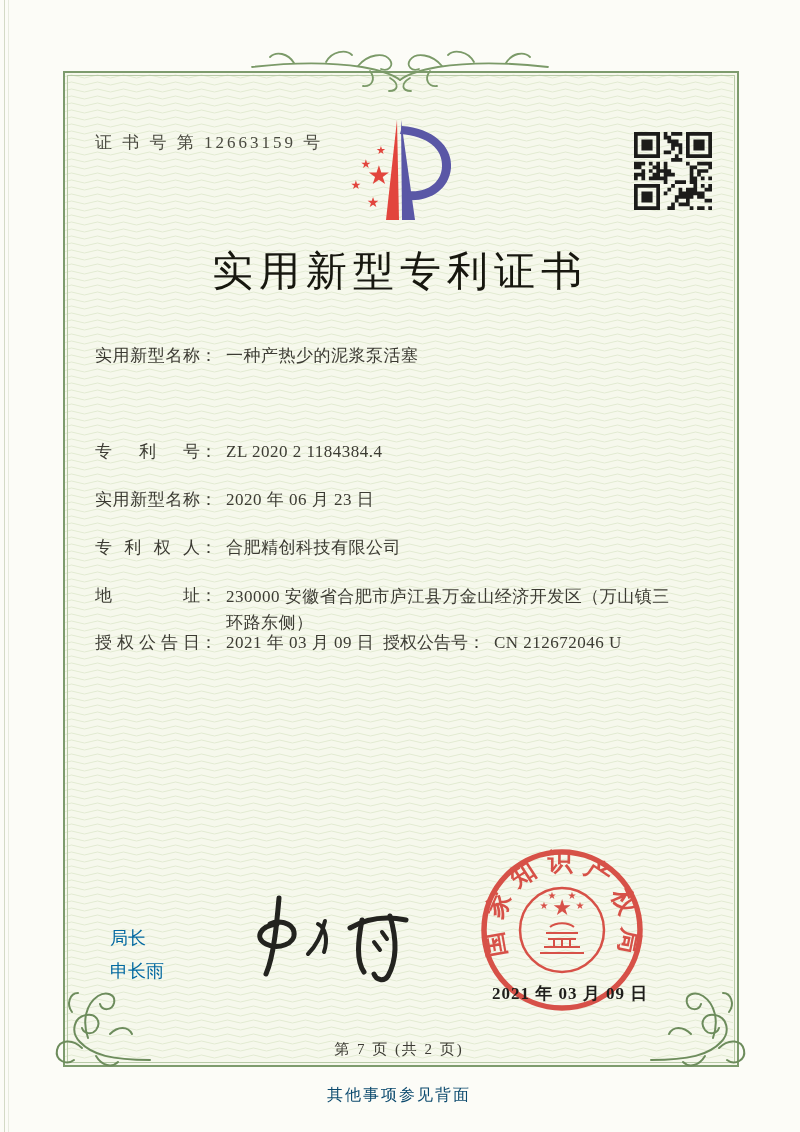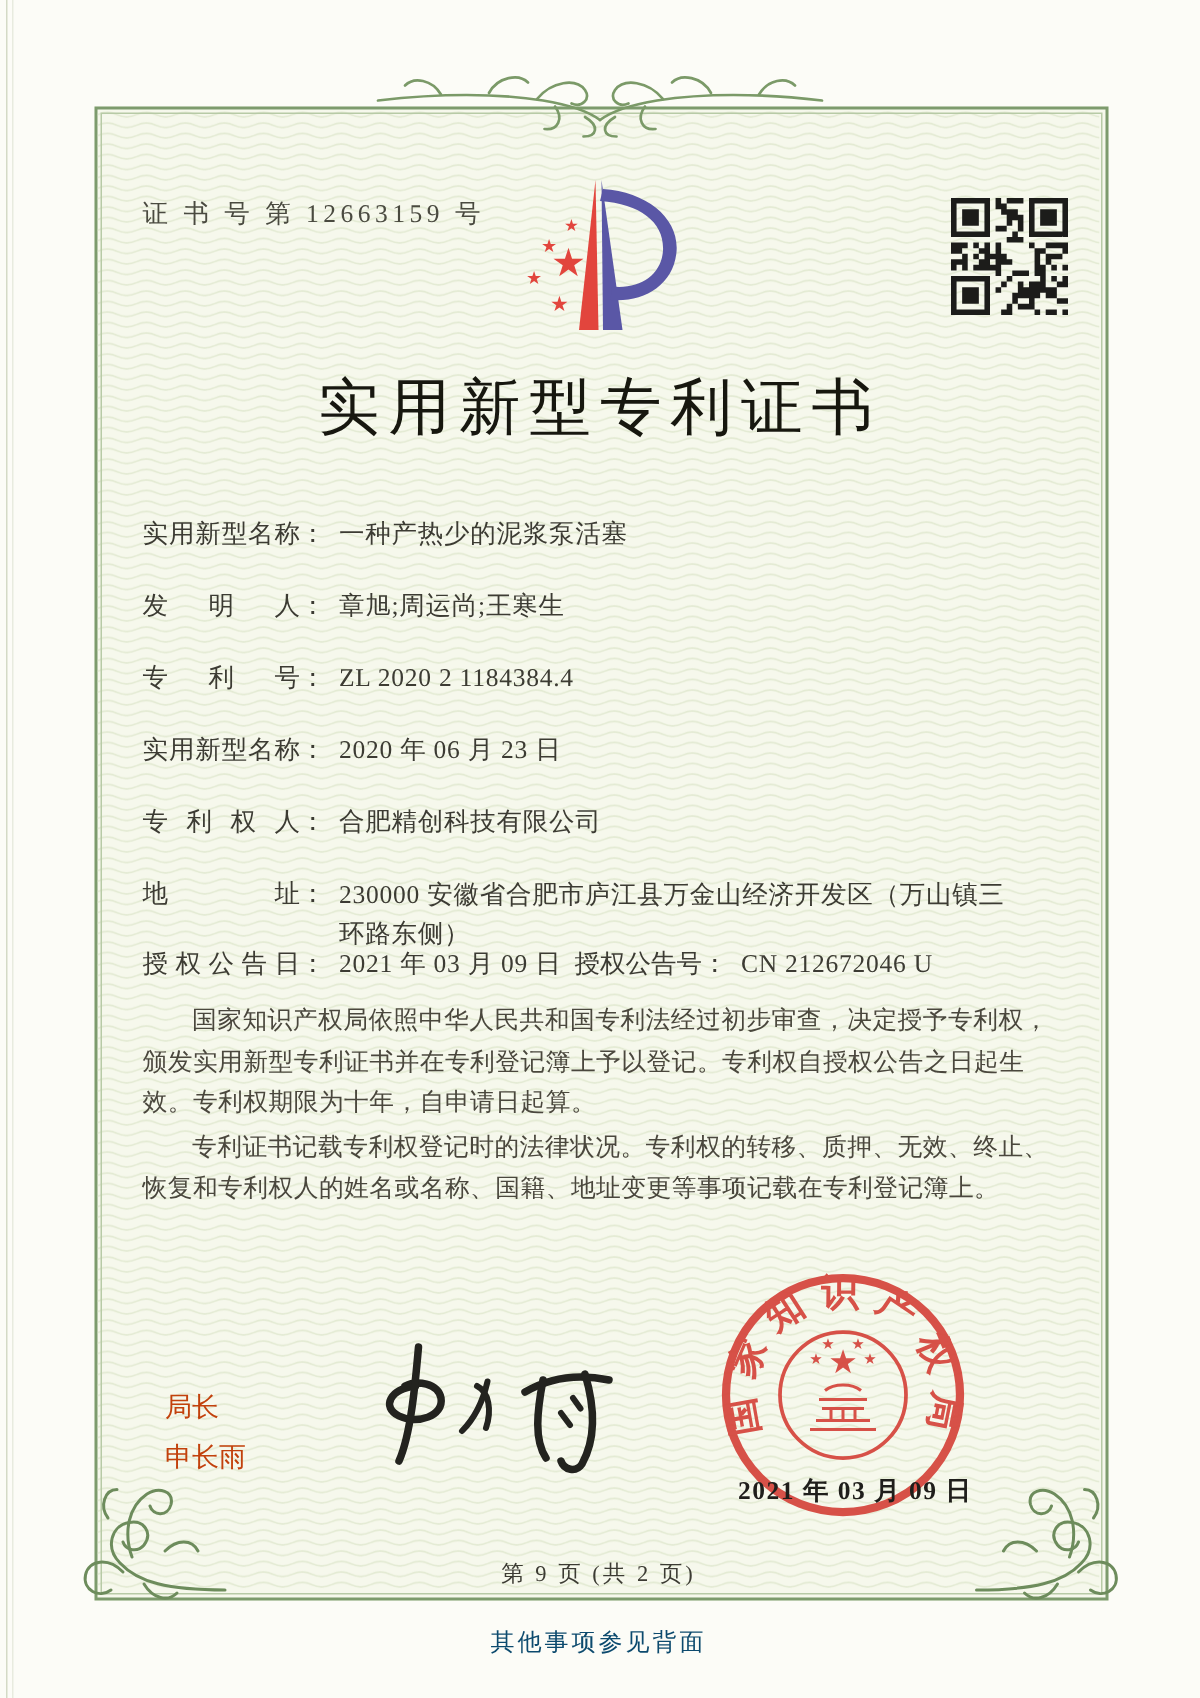--- a/index.html
+++ b/index.html
@@ -28,21 +28,21 @@
   .label{display:inline-block;width:105px;text-align:justify;text-align-last:justify;vertical-align:top;}
   .colon{display:inline-block;margin-right:9px;}
   .value{letter-spacing:.5px;}
   .r6 .value{display:inline-block;width:452px;vertical-align:top;line-height:26px;white-space:normal;}
   .pair2{position:absolute;left:288px;top:0;}
 
   .paras{position:absolute;left:95px;top:666px;width:614px;}
   .paras p{margin:0 0 2px 0;font-size:16.5px;line-height:27.5px;letter-spacing:.3px;
            text-indent:2em;color:#4a473d;}
 
-  .signer{position:absolute;left:110px;top:922px;font-size:18px;line-height:33px;color:#c2410c;}
+  .signer{position:absolute;left:110px;top:922px;font-size:18px;line-height:33px;color:#0369a1;}
   .signature{position:absolute;left:222px;top:886px;z-index:2;}
 
   .seal{position:absolute;left:470px;top:843px;z-index:3;opacity:.93;}
   .seal-date{position:absolute;left:492px;top:982px;z-index:4;font-size:17px;font-weight:600;
              letter-spacing:1px;color:#1f1e1b;white-space:nowrap;}
 
   .page-num{position:absolute;left:63px;width:672px;top:1040px;text-align:center;
             font-size:15px;color:#3c3b33;letter-spacing:2px;}
   .back-note{position:absolute;left:63px;width:672px;top:1085px;text-align:center;
              font-size:16px;color:#0c4a6e;letter-spacing:2px;}
@@ -130,46 +130,39 @@
 
   <svg class="qr" id="qr-svg" width="78" height="78" viewBox="0 0 78 78">
       <path d="M0.00 0.00h3.71v3.71h-3.71zM3.71 0.00h3.71v3.71h-3.71zM7.43 0.00h3.71v3.71h-3.71zM11.14 0.00h3.71v3.71h-3.71zM14.86 0.00h3.71v3.71h-3.71zM18.57 0.00h3.71v3.71h-3.71zM22.29 0.00h3.71v3.71h-3.71zM29.71 0.00h3.71v3.71h-3.71zM37.14 0.00h3.71v3.71h-3.71zM40.86 0.00h3.71v3.71h-3.71zM44.57 0.00h3.71v3.71h-3.71zM52.00 0.00h3.71v3.71h-3.71zM55.71 0.00h3.71v3.71h-3.71zM59.43 0.00h3.71v3.71h-3.71zM63.14 0.00h3.71v3.71h-3.71zM66.86 0.00h3.71v3.71h-3.71zM70.57 0.00h3.71v3.71h-3.71zM74.29 0.00h3.71v3.71h-3.71zM0.00 3.71h3.71v3.71h-3.71zM22.29 3.71h3.71v3.71h-3.71zM29.71 3.71h3.71v3.71h-3.71zM33.43 3.71h3.71v3.71h-3.71zM52.00 3.71h3.71v3.71h-3.71zM74.29 3.71h3.71v3.71h-3.71zM0.00 7.43h3.71v3.71h-3.71zM7.43 7.43h3.71v3.71h-3.71zM11.14 7.43h3.71v3.71h-3.71zM14.86 7.43h3.71v3.71h-3.71zM22.29 7.43h3.71v3.71h-3.71zM33.43 7.43h3.71v3.71h-3.71zM37.14 7.43h3.71v3.71h-3.71zM40.86 7.43h3.71v3.71h-3.71zM52.00 7.43h3.71v3.71h-3.71zM59.43 7.43h3.71v3.71h-3.71zM63.14 7.43h3.71v3.71h-3.71zM66.86 7.43h3.71v3.71h-3.71zM74.29 7.43h3.71v3.71h-3.71zM0.00 11.14h3.71v3.71h-3.71zM7.43 11.14h3.71v3.71h-3.71zM11.14 11.14h3.71v3.71h-3.71zM14.86 11.14h3.71v3.71h-3.71zM22.29 11.14h3.71v3.71h-3.71zM37.14 11.14h3.71v3.71h-3.71zM40.86 11.14h3.71v3.71h-3.71zM44.57 11.14h3.71v3.71h-3.71zM52.00 11.14h3.71v3.71h-3.71zM59.43 11.14h3.71v3.71h-3.71zM63.14 11.14h3.71v3.71h-3.71zM66.86 11.14h3.71v3.71h-3.71zM74.29 11.14h3.71v3.71h-3.71zM0.00 14.86h3.71v3.71h-3.71zM7.43 14.86h3.71v3.71h-3.71zM11.14 14.86h3.71v3.71h-3.71zM14.86 14.86h3.71v3.71h-3.71zM22.29 14.86h3.71v3.71h-3.71zM37.14 14.86h3.71v3.71h-3.71zM44.57 14.86h3.71v3.71h-3.71zM52.00 14.86h3.71v3.71h-3.71zM59.43 14.86h3.71v3.71h-3.71zM63.14 14.86h3.71v3.71h-3.71zM66.86 14.86h3.71v3.71h-3.71zM74.29 14.86h3.71v3.71h-3.71zM0.00 18.57h3.71v3.71h-3.71zM22.29 18.57h3.71v3.71h-3.71zM29.71 18.57h3.71v3.71h-3.71zM33.43 18.57h3.71v3.71h-3.71zM44.57 18.57h3.71v3.71h-3.71zM52.00 18.57h3.71v3.71h-3.71zM74.29 18.57h3.71v3.71h-3.71zM0.00 22.29h3.71v3.71h-3.71zM3.71 22.29h3.71v3.71h-3.71zM7.43 22.29h3.71v3.71h-3.71zM11.14 22.29h3.71v3.71h-3.71zM14.86 22.29h3.71v3.71h-3.71zM18.57 22.29h3.71v3.71h-3.71zM22.29 22.29h3.71v3.71h-3.71zM40.86 22.29h3.71v3.71h-3.71zM52.00 22.29h3.71v3.71h-3.71zM55.71 22.29h3.71v3.71h-3.71zM59.43 22.29h3.71v3.71h-3.71zM63.14 22.29h3.71v3.71h-3.71zM66.86 22.29h3.71v3.71h-3.71zM70.57 22.29h3.71v3.71h-3.71zM74.29 22.29h3.71v3.71h-3.71zM37.14 26.00h3.71v3.71h-3.71zM40.86 26.00h3.71v3.71h-3.71zM44.57 26.00h3.71v3.71h-3.71zM0.00 29.71h3.71v3.71h-3.71zM3.71 29.71h3.71v3.71h-3.71zM7.43 29.71h3.71v3.71h-3.71zM14.86 29.71h3.71v3.71h-3.71zM22.29 29.71h3.71v3.71h-3.71zM29.71 29.71h3.71v3.71h-3.71zM52.00 29.71h3.71v3.71h-3.71zM63.14 29.71h3.71v3.71h-3.71zM66.86 29.71h3.71v3.71h-3.71zM70.57 29.71h3.71v3.71h-3.71zM74.29 29.71h3.71v3.71h-3.71zM0.00 33.43h3.71v3.71h-3.71zM3.71 33.43h3.71v3.71h-3.71zM18.57 33.43h3.71v3.71h-3.71zM22.29 33.43h3.71v3.71h-3.71zM29.71 33.43h3.71v3.71h-3.71zM55.71 33.43h3.71v3.71h-3.71zM59.43 33.43h3.71v3.71h-3.71zM74.29 33.43h3.71v3.71h-3.71zM7.43 37.14h3.71v3.71h-3.71zM14.86 37.14h3.71v3.71h-3.71zM22.29 37.14h3.71v3.71h-3.71zM26.00 37.14h3.71v3.71h-3.71zM29.71 37.14h3.71v3.71h-3.71zM33.43 37.14h3.71v3.71h-3.71zM55.71 37.14h3.71v3.71h-3.71zM63.14 37.14h3.71v3.71h-3.71zM66.86 37.14h3.71v3.71h-3.71zM70.57 37.14h3.71v3.71h-3.71zM0.00 40.86h3.71v3.71h-3.71zM3.71 40.86h3.71v3.71h-3.71zM7.43 40.86h3.71v3.71h-3.71zM18.57 40.86h3.71v3.71h-3.71zM22.29 40.86h3.71v3.71h-3.71zM29.71 40.86h3.71v3.71h-3.71zM33.43 40.86h3.71v3.71h-3.71zM37.14 40.86h3.71v3.71h-3.71zM55.71 40.86h3.71v3.71h-3.71zM63.14 40.86h3.71v3.71h-3.71zM0.00 44.57h3.71v3.71h-3.71zM7.43 44.57h3.71v3.71h-3.71zM14.86 44.57h3.71v3.71h-3.71zM18.57 44.57h3.71v3.71h-3.71zM22.29 44.57h3.71v3.71h-3.71zM26.00 44.57h3.71v3.71h-3.71zM29.71 44.57h3.71v3.71h-3.71zM55.71 44.57h3.71v3.71h-3.71zM59.43 44.57h3.71v3.71h-3.71zM66.86 44.57h3.71v3.71h-3.71zM74.29 44.57h3.71v3.71h-3.71zM29.71 48.29h3.71v3.71h-3.71zM40.86 48.29h3.71v3.71h-3.71zM44.57 48.29h3.71v3.71h-3.71zM48.29 48.29h3.71v3.71h-3.71zM55.71 48.29h3.71v3.71h-3.71zM59.43 48.29h3.71v3.71h-3.71zM0.00 52.00h3.71v3.71h-3.71zM3.71 52.00h3.71v3.71h-3.71zM7.43 52.00h3.71v3.71h-3.71zM11.14 52.00h3.71v3.71h-3.71zM14.86 52.00h3.71v3.71h-3.71zM18.57 52.00h3.71v3.71h-3.71zM22.29 52.00h3.71v3.71h-3.71zM37.14 52.00h3.71v3.71h-3.71zM59.43 52.00h3.71v3.71h-3.71zM66.86 52.00h3.71v3.71h-3.71zM74.29 52.00h3.71v3.71h-3.71zM0.00 55.71h3.71v3.71h-3.71zM22.29 55.71h3.71v3.71h-3.71zM33.43 55.71h3.71v3.71h-3.71zM44.57 55.71h3.71v3.71h-3.71zM52.00 55.71h3.71v3.71h-3.71zM55.71 55.71h3.71v3.71h-3.71zM59.43 55.71h3.71v3.71h-3.71zM70.57 55.71h3.71v3.71h-3.71zM74.29 55.71h3.71v3.71h-3.71zM0.00 59.43h3.71v3.71h-3.71zM7.43 59.43h3.71v3.71h-3.71zM11.14 59.43h3.71v3.71h-3.71zM14.86 59.43h3.71v3.71h-3.71zM22.29 59.43h3.71v3.71h-3.71zM29.71 59.43h3.71v3.71h-3.71zM44.57 59.43h3.71v3.71h-3.71zM48.29 59.43h3.71v3.71h-3.71zM52.00 59.43h3.71v3.71h-3.71zM55.71 59.43h3.71v3.71h-3.71zM59.43 59.43h3.71v3.71h-3.71zM63.14 59.43h3.71v3.71h-3.71zM66.86 59.43h3.71v3.71h-3.71zM0.00 63.14h3.71v3.71h-3.71zM7.43 63.14h3.71v3.71h-3.71zM11.14 63.14h3.71v3.71h-3.71zM14.86 63.14h3.71v3.71h-3.71zM22.29 63.14h3.71v3.71h-3.71zM40.86 63.14h3.71v3.71h-3.71zM44.57 63.14h3.71v3.71h-3.71zM48.29 63.14h3.71v3.71h-3.71zM52.00 63.14h3.71v3.71h-3.71zM55.71 63.14h3.71v3.71h-3.71zM63.14 63.14h3.71v3.71h-3.71zM66.86 63.14h3.71v3.71h-3.71zM0.00 66.86h3.71v3.71h-3.71zM7.43 66.86h3.71v3.71h-3.71zM11.14 66.86h3.71v3.71h-3.71zM14.86 66.86h3.71v3.71h-3.71zM22.29 66.86h3.71v3.71h-3.71zM40.86 66.86h3.71v3.71h-3.71zM52.00 66.86h3.71v3.71h-3.71zM70.57 66.86h3.71v3.71h-3.71zM74.29 66.86h3.71v3.71h-3.71zM0.00 70.57h3.71v3.71h-3.71zM22.29 70.57h3.71v3.71h-3.71zM37.14 70.57h3.71v3.71h-3.71zM44.57 70.57h3.71v3.71h-3.71zM48.29 70.57h3.71v3.71h-3.71zM52.00 70.57h3.71v3.71h-3.71zM0.00 74.29h3.71v3.71h-3.71zM3.71 74.29h3.71v3.71h-3.71zM7.43 74.29h3.71v3.71h-3.71zM11.14 74.29h3.71v3.71h-3.71zM14.86 74.29h3.71v3.71h-3.71zM18.57 74.29h3.71v3.71h-3.71zM22.29 74.29h3.71v3.71h-3.71zM33.43 74.29h3.71v3.71h-3.71zM37.14 74.29h3.71v3.71h-3.71zM55.71 74.29h3.71v3.71h-3.71zM63.14 74.29h3.71v3.71h-3.71zM66.86 74.29h3.71v3.71h-3.71zM74.29 74.29h3.71v3.71h-3.71z" fill="#1c1c1a"></path>
     </svg>
 
   <div class="title">实用新型专利证书</div>
 
   <div class="row r1">
     <span class="label">实用新型名称</span><span class="colon">：</span><span class="value">一种产热少的泥浆泵活塞</span>
   </div>
-  <div class="row r2">
-    <span class="label">发　明　人</span><span class="colon">：</span><span class="value">章旭;周运尚;王寒生</span>
-  </div>
   <div class="row r3">
     <span class="label">专　利　号</span><span class="colon">：</span><span class="value">ZL 2020 2 1184384.4</span>
   </div>
   <div class="row r4">
     <span class="label">实用新型名称</span><span class="colon">：</span><span class="value">2020 年 06 月 23 日</span>
   </div>
   <div class="row r5">
     <span class="label">专 利 权 人</span><span class="colon">：</span><span class="value">合肥精创科技有限公司</span>
   </div>
   <div class="row r6">
     <span class="label">地　　址</span><span class="colon">：</span><span class="value">230000 安徽省合肥市庐江县万金山经济开发区（万山镇三环路东侧）</span>
   </div>
   <div class="row r7">
     <span class="label">授权公告日</span><span class="colon">：</span><span class="value">2021 年 03 月 09 日</span>
     <span class="pair2">
       <span>授权公告号</span><span class="colon">：</span><span class="value">CN 212672046 U</span>
     </span>
   </div>
 
-  <div class="paras">
-    <p>国家知识产权局依照中华人民共和国专利法经过初步审查，决定授予专利权，颁发实用新型专利证书并在专利登记簿上予以登记。专利权自授权公告之日起生效。专利权期限为十年，自申请日起算。</p>
-    <p>专利证书记载专利权登记时的法律状况。专利权的转移、质押、无效、终止、恢复和专利权人的姓名或名称、国籍、地址变更等事项记载在专利登记簿上。</p>
-  </div>
 
   <div class="signer">
     <div>局长</div>
     <div>申长雨</div>
   </div>
 
   <svg class="signature" width="198" height="100" viewBox="0 0 198 100">
     <g stroke="#23231f" fill="none" stroke-linecap="round" stroke-linejoin="round">
       <path d="M55 38 C 38 40, 32 52, 44 58 C 56 64, 74 58, 72 46 C 70 36, 56 34, 48 38" stroke-width="5"></path>
       <path d="M57 12 C 55 35, 52 70, 44 88" stroke-width="5"></path>
@@ -205,15 +198,15 @@
         <path d="M76 90 h 32"></path>
         <path d="M78 96 h 28"></path>
         <path d="M84 96 v 8 M 92 96 v 8 M 100 96 v 8"></path>
         <path d="M74 104 h 36"></path>
         <path d="M70 110 h 44"></path>
       </g>
     </g>
   </svg>
   <div class="seal-date">2021 年 03 月 09 日</div>
 
-  <div class="page-num">第 9 页 (共 2 页)</div>
+  <div class="page-num">第 7 页 (共 2 页)</div>
   <div class="back-note">其他事项参见背面</div>
 </div>
 
 </body></html>

